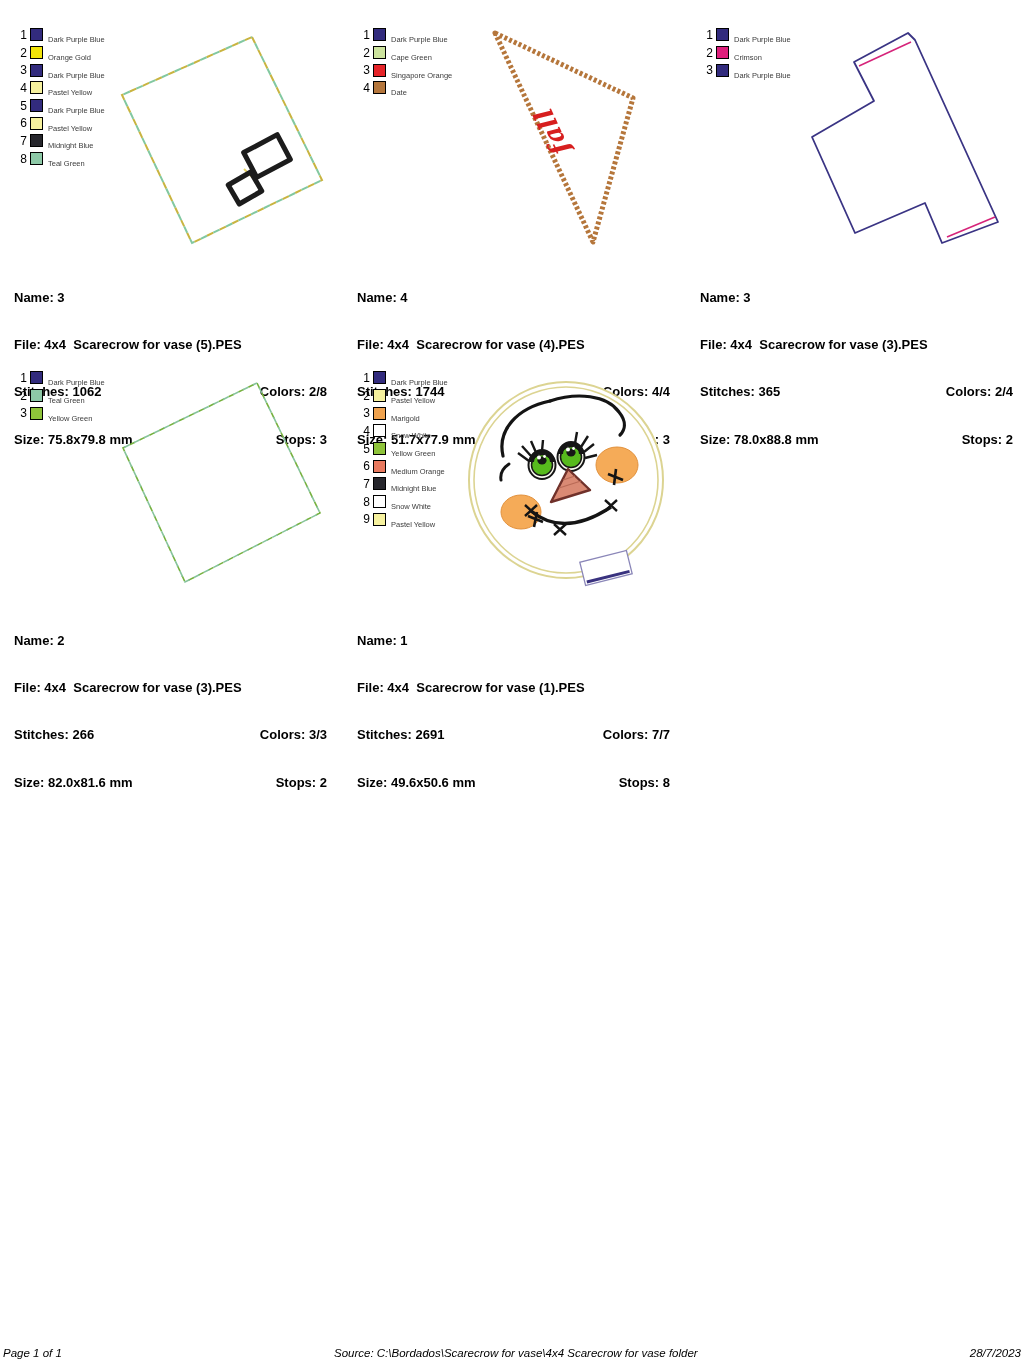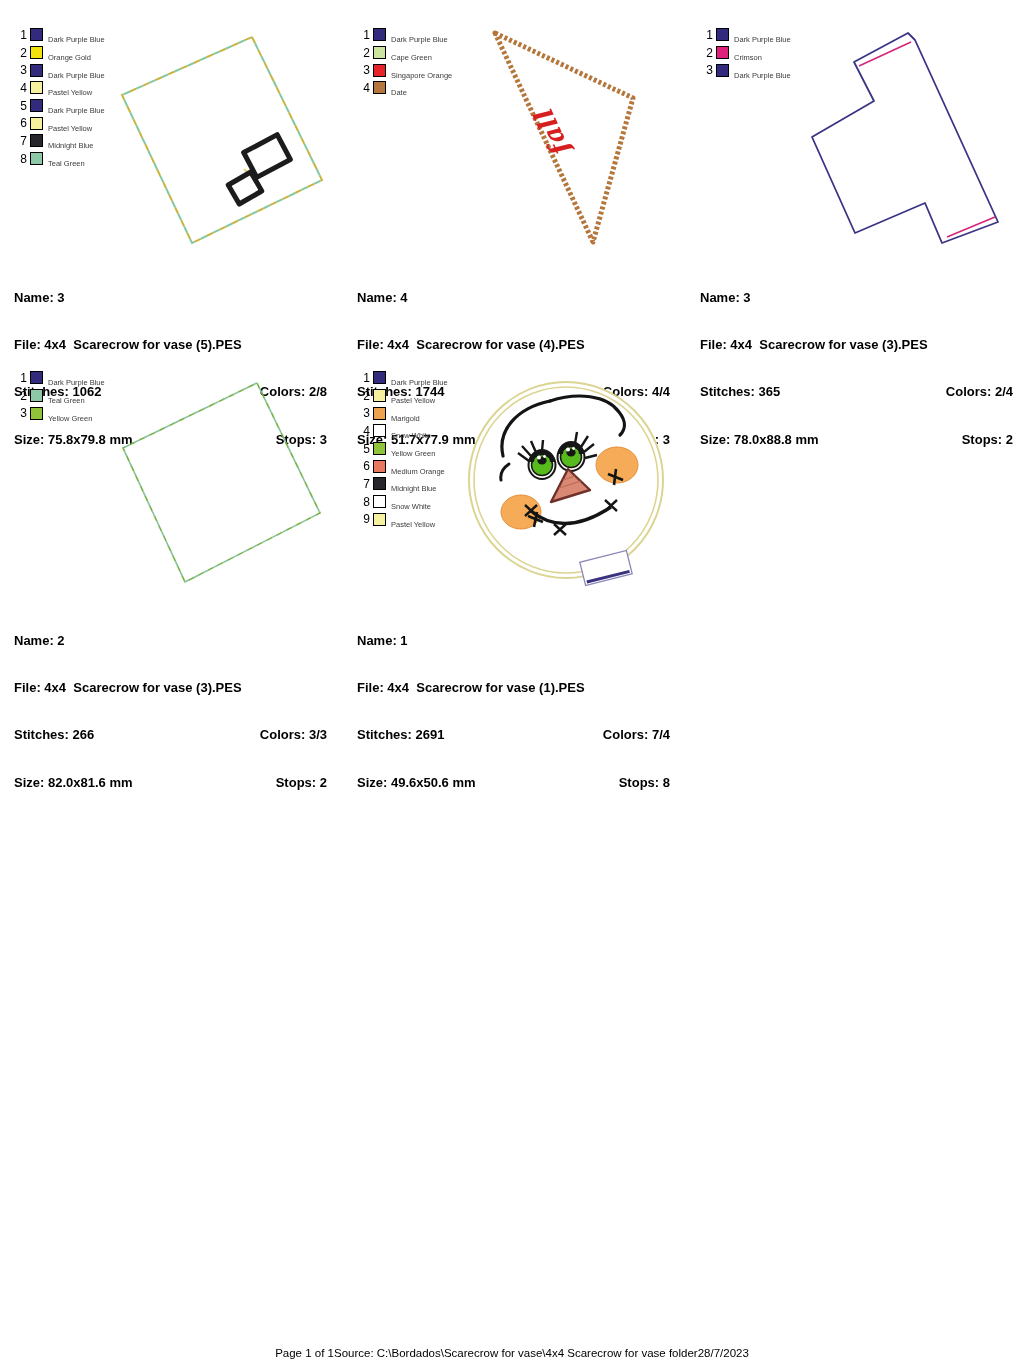--- a/index.html
+++ b/index.html
@@ -15,21 +15,21 @@
   .lnum { width:13px; text-align:right; font-size:12px; color:#000; flex:none; }
   .lchip { width:13px; height:13px; border:1px solid #000; margin-left:3px; flex:none; box-sizing:border-box; }
   .llabel { font-size:7.5px; color:#3c3c3c; margin-left:5px; white-space:nowrap;margin-top:10px; }
   .info {
     position:absolute; left:0; top:233px; width:313px;
     font-size:13px; font-weight:bold; line-height:15.8px; white-space:pre;
   }
   .split { display:flex; justify-content:space-between; }
   .footer {
     position:absolute; left:3px; top:1347px; width:1018px;
-    display:flex; justify-content:center; font-size:11.5px;
+    display:flex; justify-content:space-between; font-size:11.5px;font-style:italic;
   }
 </style>
 </head>
 <body>
 
 <div>
 
   <div class="card" style="left:14px;top:25px;">
     <svg class="preview" width="330" height="234" viewBox="0 0 330 234">
       <g>
@@ -309,21 +309,21 @@
           <span class="lnum">9</span>
           <span class="lchip" style="background: rgb(246, 241, 158);"></span>
           <span class="llabel">Pastel Yellow</span>
         </div>
       </div>
     <div class="info">
       <div>Name: 1</div>
       <div>File: 4x4  Scarecrow for vase (1).PES</div>
       <div class="split">
         <span>Stitches: 2691</span>
-        <span>Colors: 7/4</span>
+        <span>Colors: 7/7</span>
       </div>
       <div class="split">
         <span>Size: 49.6x50.6 mm</span>
         <span>Stops: 8</span>
       </div>
     </div>
   </div>
 
   <div class="footer">
     <span>Page 1 of 1</span>

